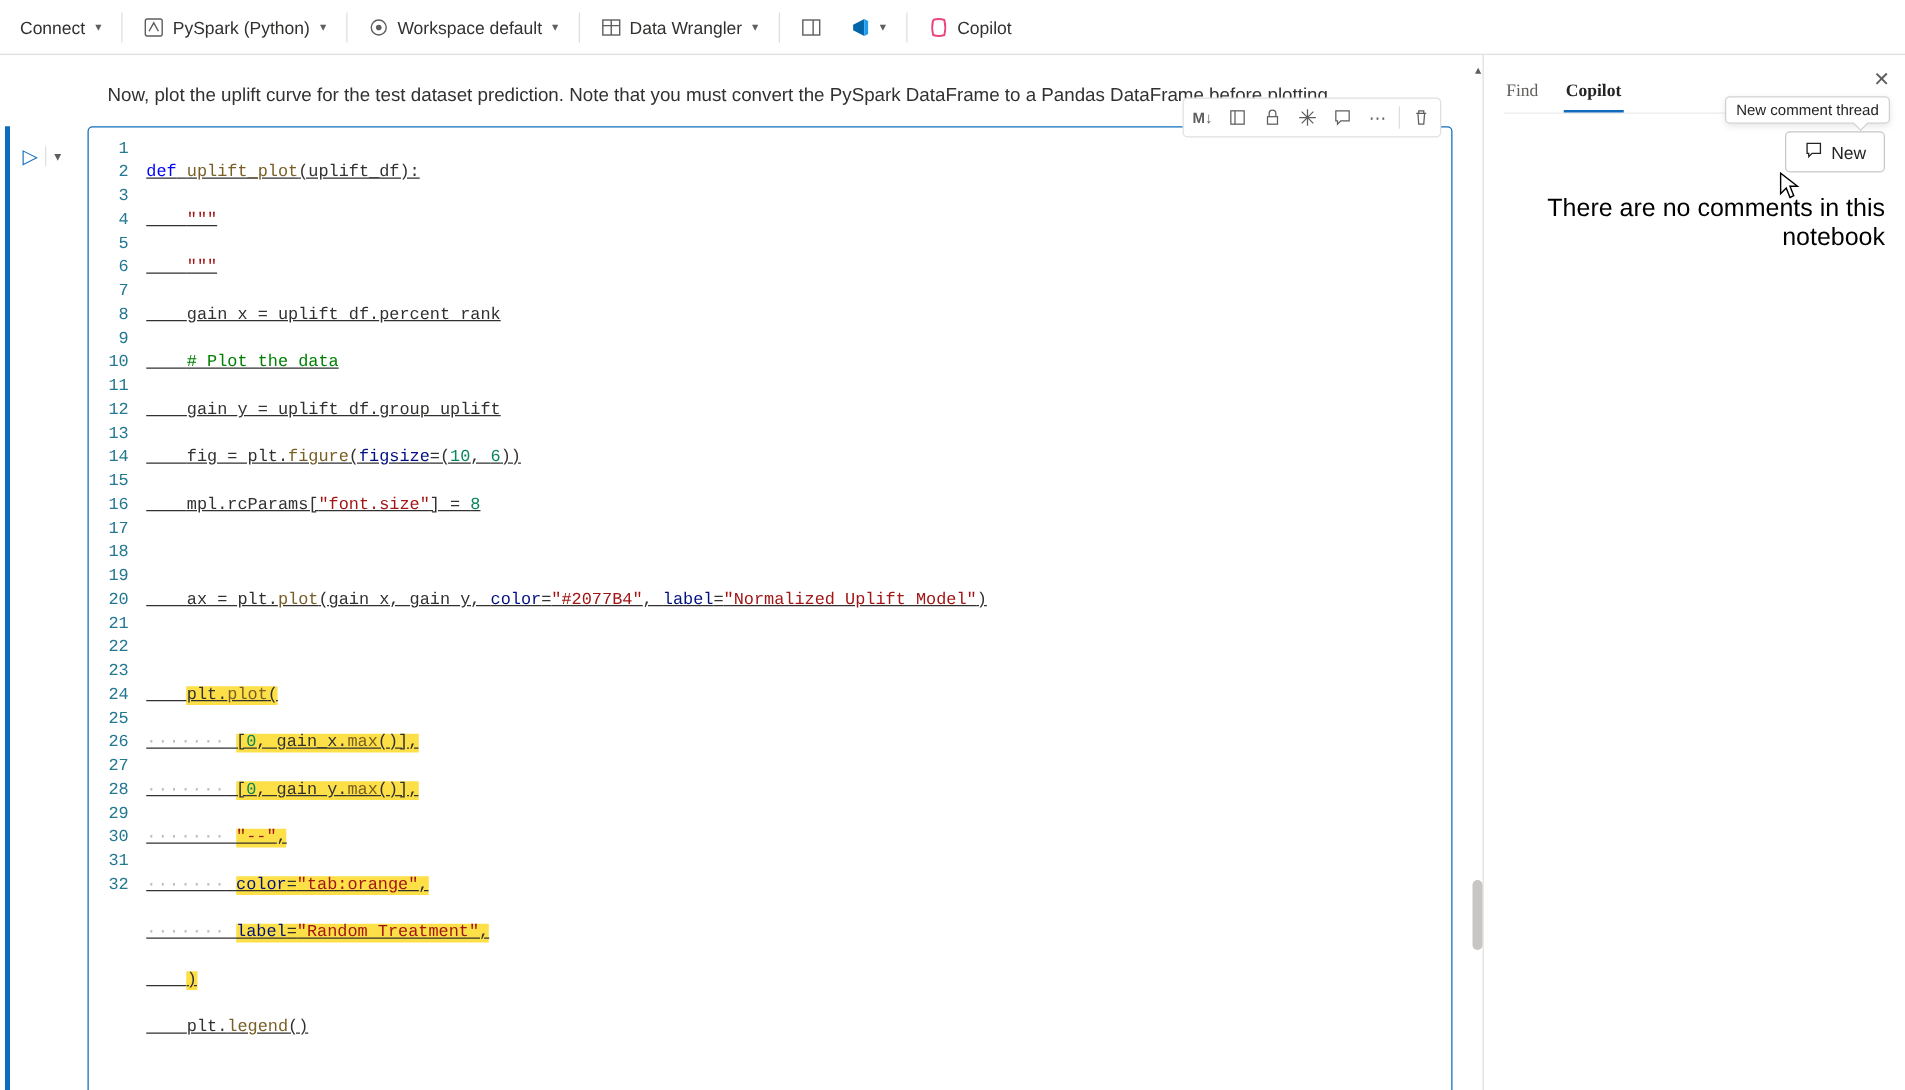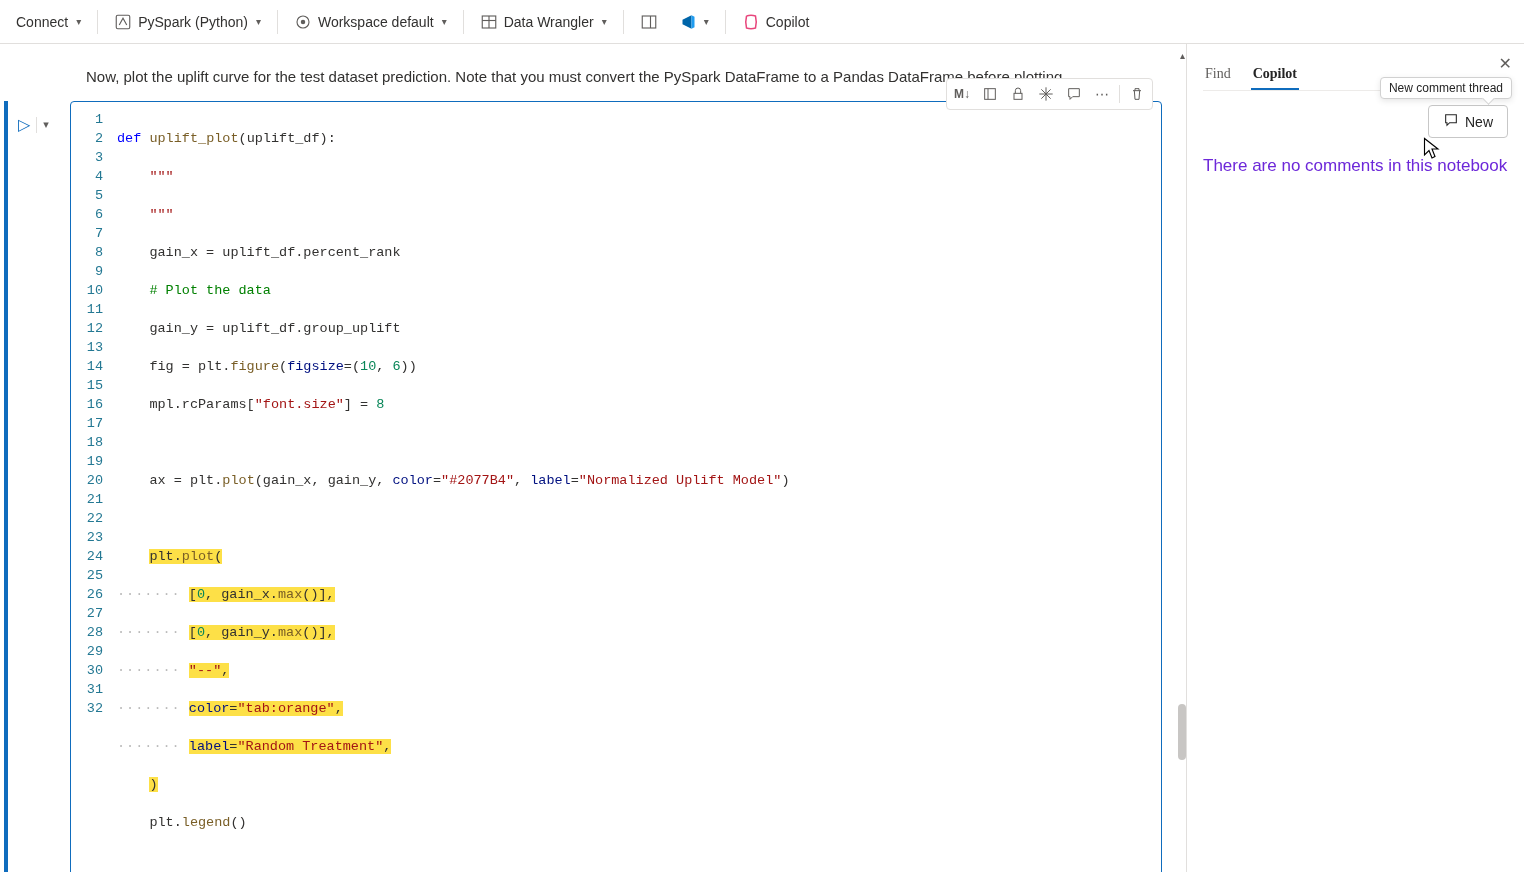--- a/index.html
+++ b/index.html
@@ -26,41 +26,41 @@
 
 .cell-body { flex: 1; border: 1px solid #0f6cbd; border-radius: 4px; background: #fff; position: relative; margin-right: 10px;}
 .cell-toolbar { position: absolute; right: 8px; top: -24px; display: flex; align-items: center; gap: 2px; background: #fff; border: 1px solid #e1dfdd; border-radius: 4px; padding: 2px; }
 .cell-tool-btn { width: 26px; height: 26px; display: flex; align-items: center; justify-content: center; border-radius: 2px; cursor: pointer; color: #605e5c; font-size: 14px; }
 .cell-tool-sep { width:1px; height:18px; background:#e1dfdd; margin:0 2px;}
 
 .code-area { display: flex; padding: 6px 0 4px 0; }
 .gutter { width: 46px; text-align: right; padding-right: 14px; color: #237893; font-family: Consolas, "Courier New", monospace; font-size: 13.5px; line-height: 19px; user-select: none; padding-top:2px;}
 .gutter div { height: 19px; }
 .code { flex: 1; font-family: Consolas, "Courier New", monospace; font-size: 13.5px; line-height: 19px; white-space: pre; padding-top:2px; }
-.code .line { height: 19px; }
+.code .line { height: 19px; text-decoration: underline; }
 .kw { color: #0000ff; }
 .fn { color: #795e26; }
 .str { color: #a31515; }
 .num { color: #098658; }
 .cmt { color: #008000; }
 .param { color: #001080; }
 .sel { background: #fde047; }
 .dots { color:#bbb; letter-spacing:1px; }
 
 .side-panel { width: 338px; border-left: 1px solid #e1dfdd; padding: 12px 16px; position: relative; display:flex; flex-direction:column; }
 .side-close { position: absolute; top: 10px; right: 12px; font-size: 16px; color: #605e5c; cursor: pointer; }
 .tabs { display: flex; gap: 18px; border-bottom: 1px solid #edebe9; margin-bottom: 14px; margin-top: 4px;}
 .tab { padding: 6px 2px; cursor: pointer; color: #605e5c; font-family: Liberation Serif, serif; }
 .tab.active { color: #242424; border-bottom: 2px solid #0f6cbd; font-weight: 600; }
 
 .new-row { display: flex; justify-content: flex-end; margin-bottom: 12px; position:relative; }
 .new-btn { display: flex; align-items: center; gap: 6px; border: 1px solid #c7c7c7; border-radius: 4px; padding: 6px 14px; background: #fff; cursor: pointer; font-size: 14px; color:#242424;text-align:right;}
 .tooltip { position:absolute; top:-28px; right:-4px; background:#fff; border:1px solid #d1d1d1; border-radius:4px; padding:3px 8px; font-size:12px; color:#242424; box-shadow:0 2px 6px rgba(0,0,0,0.1);}
 .tooltip::after{ content:""; position:absolute; bottom:-5px; right:18px; width:8px;height:8px; background:#fff; border-right:1px solid #d1d1d1; border-bottom:1px solid #d1d1d1; transform:rotate(45deg);}
-.empty-msg { color:#6d28d9; font-size:17px; margin-top:6px;}
+.empty-msg { color:#000000; font-size:20px; margin-top:6px;text-align:right;}
 
 .cursor-img { position:absolute; width:18px; height:24px; pointer-events:none; }
 
 .sb-track { position:absolute; right:-1px; top:0; bottom:0; width:12px; }
 .sb-thumb { position:absolute; right:1px; width:8px; height:56px; background:#c8c6c4; border-radius:4px; top:660px;}
 </style>
 </head>
 <body>
 
 <div class="toolbar">

